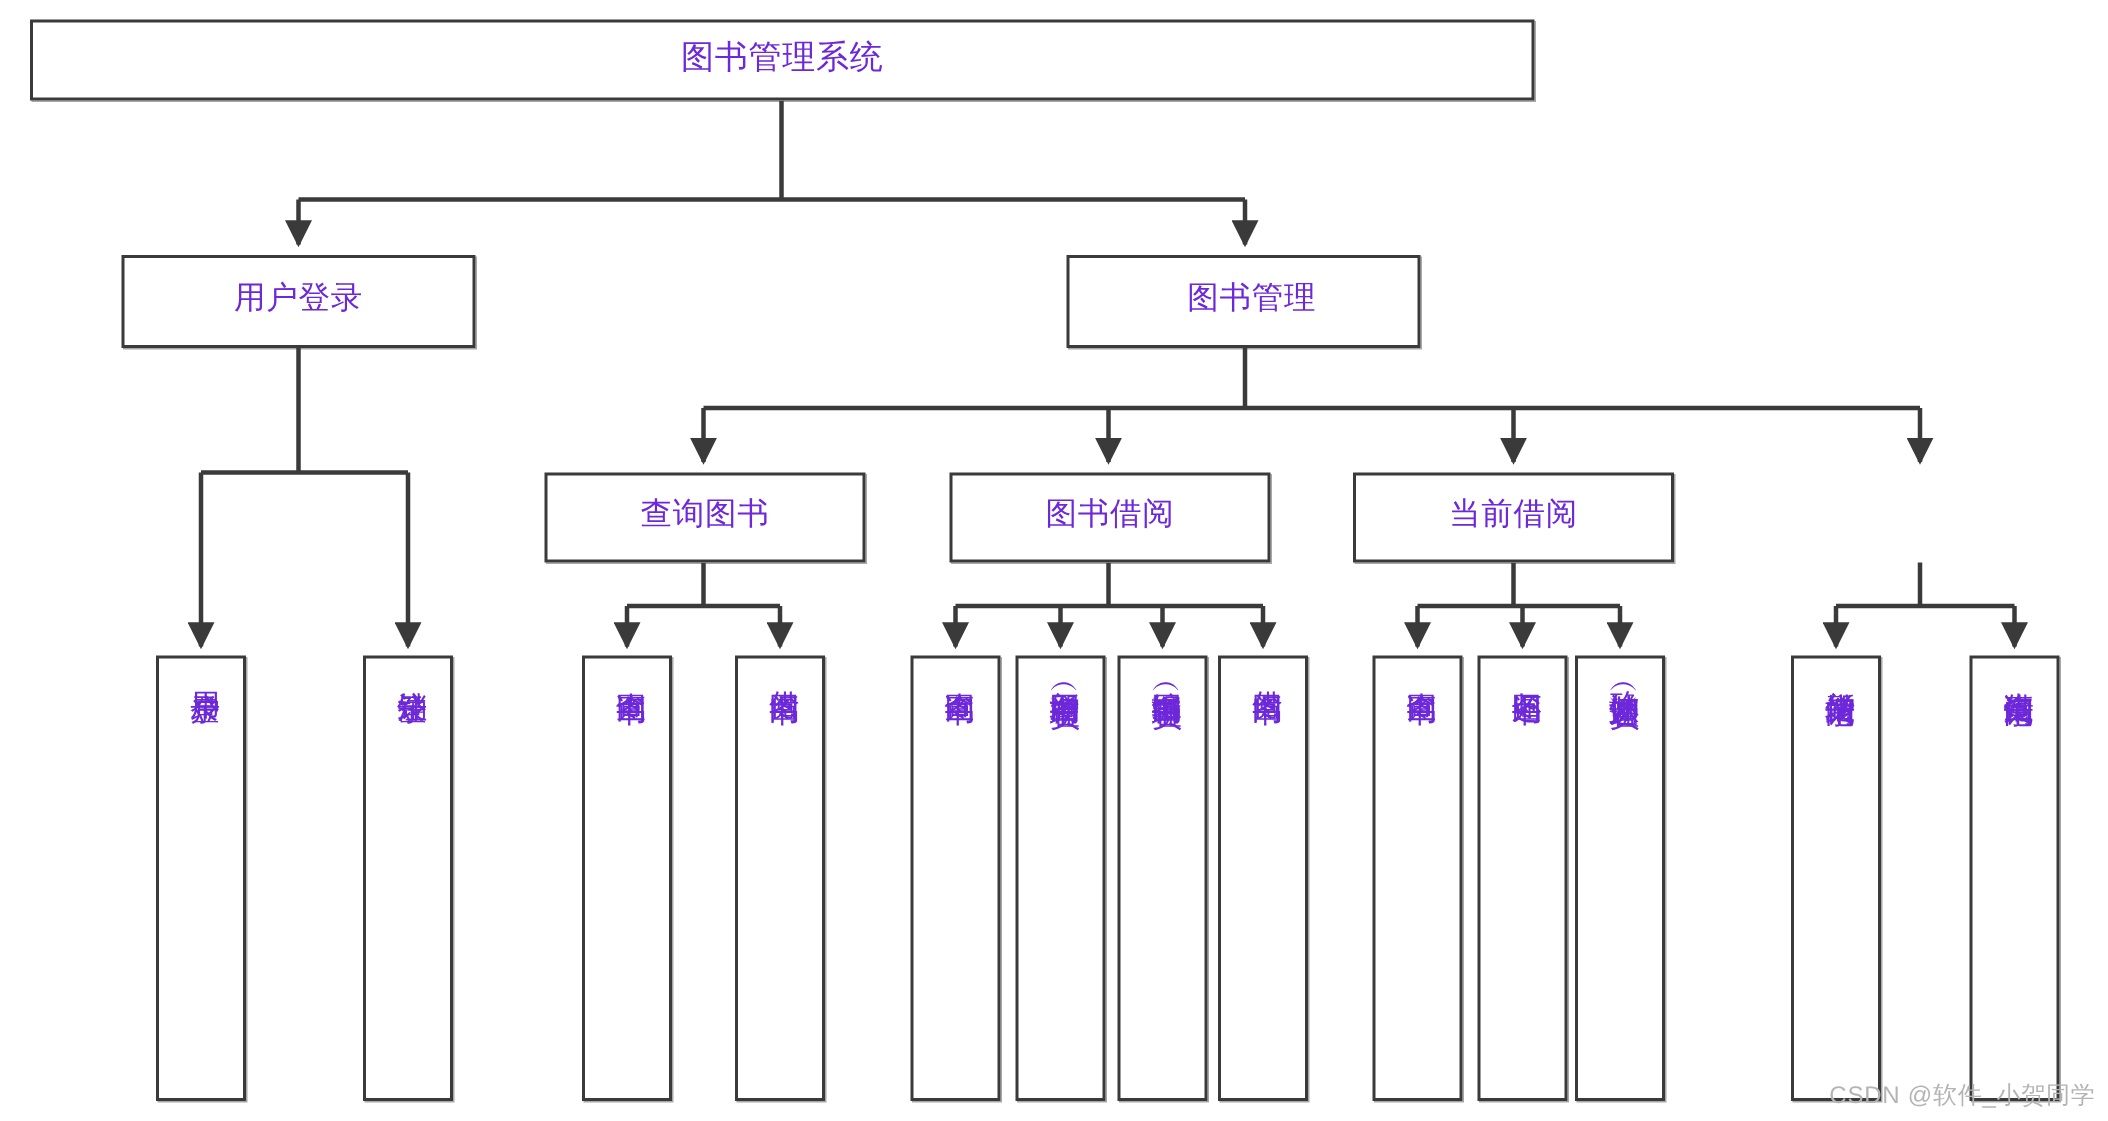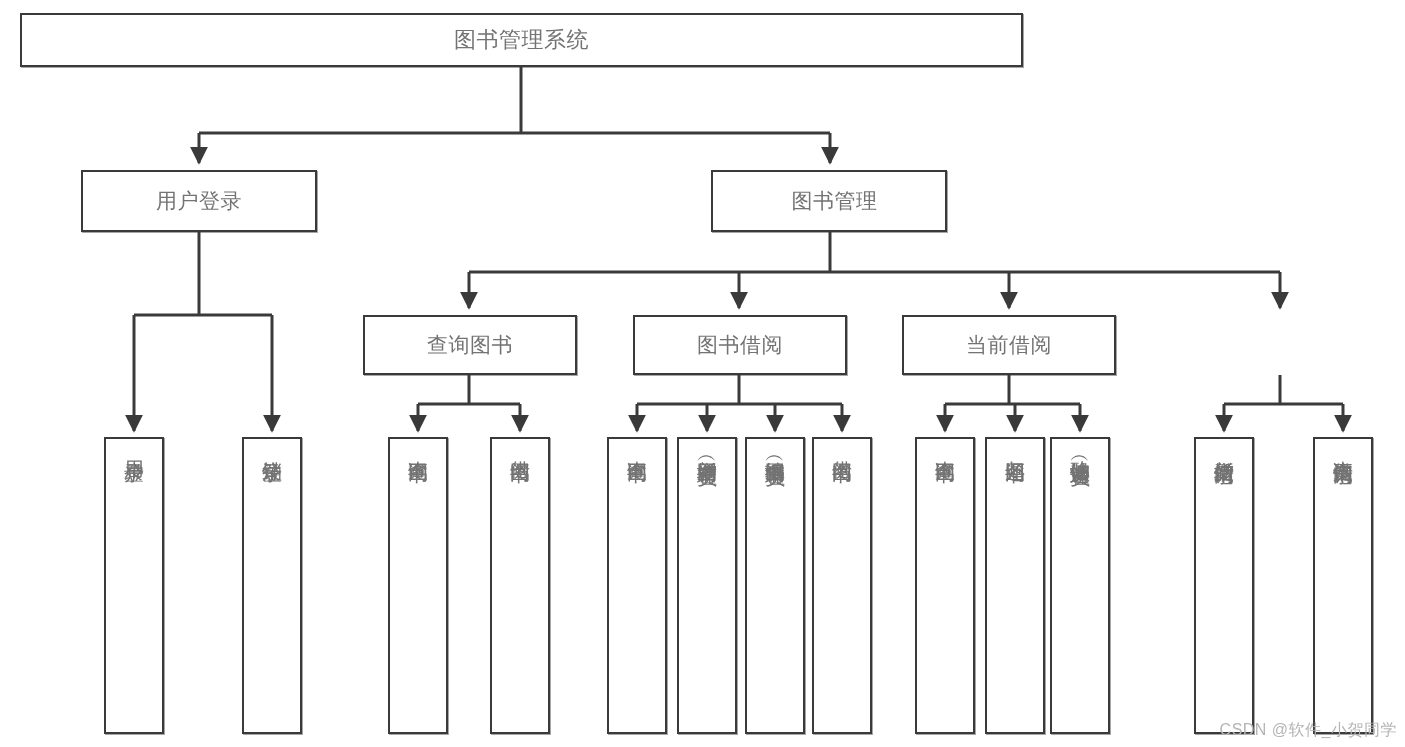--- a/index.html
+++ b/index.html
@@ -35,21 +35,22 @@
     display: flex;
     align-items: center;
     justify-content: center;
     z-index: 2;
   }
   .node-label {
     font-size: 21px;
     line-height: 1.12;
     letter-spacing: 0.5px;
     white-space: nowrap;
-    color: #737373;
+    color: #6d28d9;
+    font-family: Liberation Mono, monospace;
   }
   .node.root .node-label { font-size: 22px; }
   .node.branch .node-label { font-size: 21px; }
   .node.leaf {
     align-items: flex-start;
     justify-content: center;
     padding-top: 6px;
   }
   .node.leaf .node-label {
     font-size: 20px;

